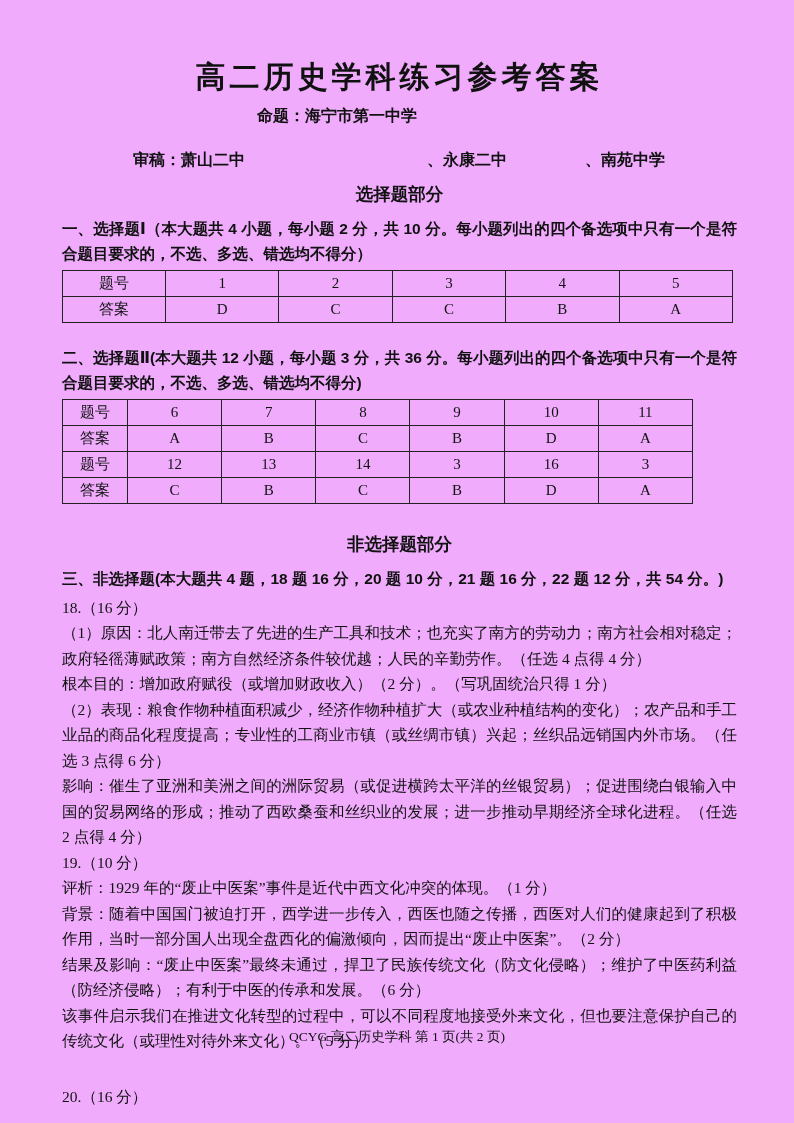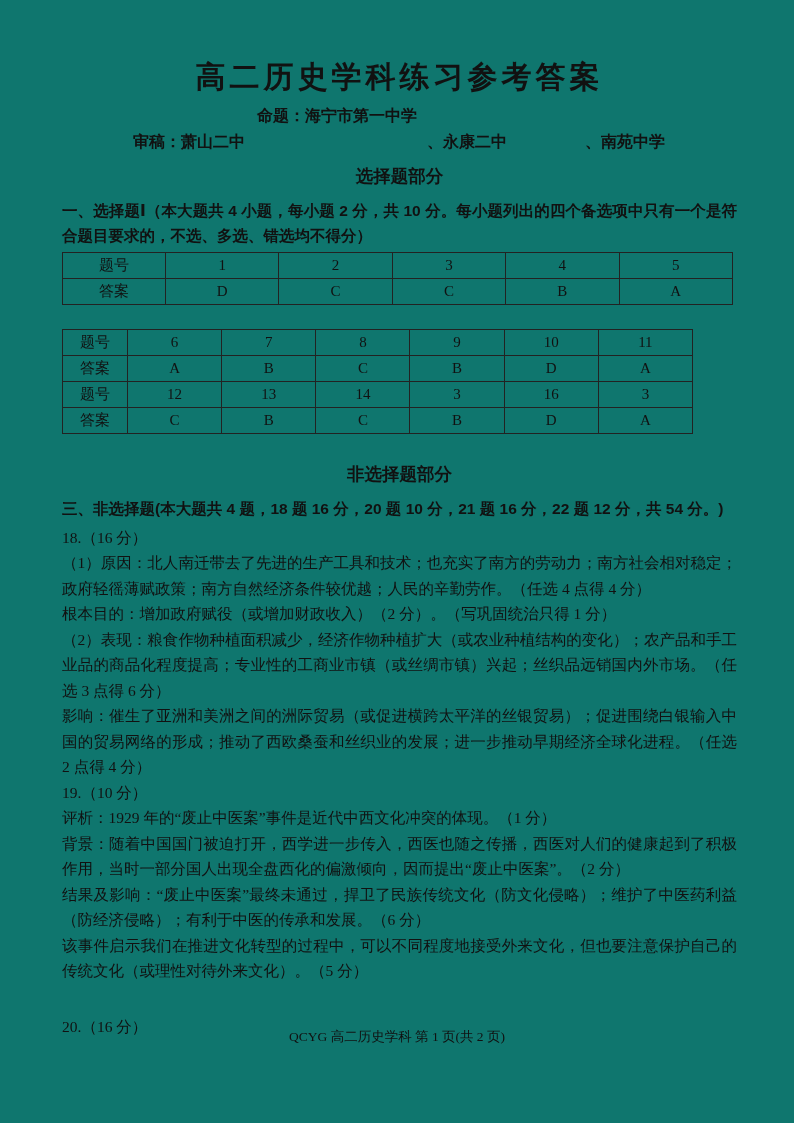--- a/index.html
+++ b/index.html
@@ -1,21 +1,21 @@
 <!DOCTYPE html>
 <html lang="zh"><head>
 <meta charset="utf-8">
 <style>
   html, body { margin: 0; padding: 0; background: #ffffff; }
   .page {
     position: relative;
     width: 794px;
     height: 1123px;
     margin: 0 auto;
-    background: #0f766e;
+    background: #f0abfc;
     color: #111111;
     font-family: "Liberation Serif", "DejaVu Serif", serif;
     overflow: hidden;
   }
   .content {
     position: absolute;
     left: 62px;
     top: 58px;
     width: 675px;
   }
@@ -31,21 +31,21 @@
   .setter-line {
     font-size: 16px;
     padding-left: 195px;
     line-height: 24px;
     margin: 0;
   }
   .reviewer-line {
     font-size: 16px;
     line-height: 24px;
     padding-left: 71px;
-    margin: 2px 0 0 0;
+    margin: 20px 0 0 0;
     white-space: nowrap;
   }
   .reviewer-line .seg1 { display: inline-block; width: 294px; }
   .reviewer-line .seg2 { display: inline-block; width: 158px; }
 
   .section-heading {
     text-align: center;
     font-size: 17.5px;
     line-height: 24px;
     margin: 10px 0 10px 0;
@@ -138,20 +138,21 @@
           <td>C</td>
           <td>C</td>
           <td>B</td>
           <td>A</td>
         </tr>
       </tbody>
     </table>
 
     <div class="gap-lg"></div>
 
+    <p class="intro-para heiti">二、选择题Ⅱ(本大题共 12 小题，每小题 3 分，共 36 分。每小题列出的四个备选项中只有一个是符合题目要求的，不选、多选、错选均不得分)</p>
 
     <table class="answer-table t2">
       <colgroup>
         <col style="width:65px">
           <col>
           <col>
           <col>
           <col>
           <col>
           <col>

